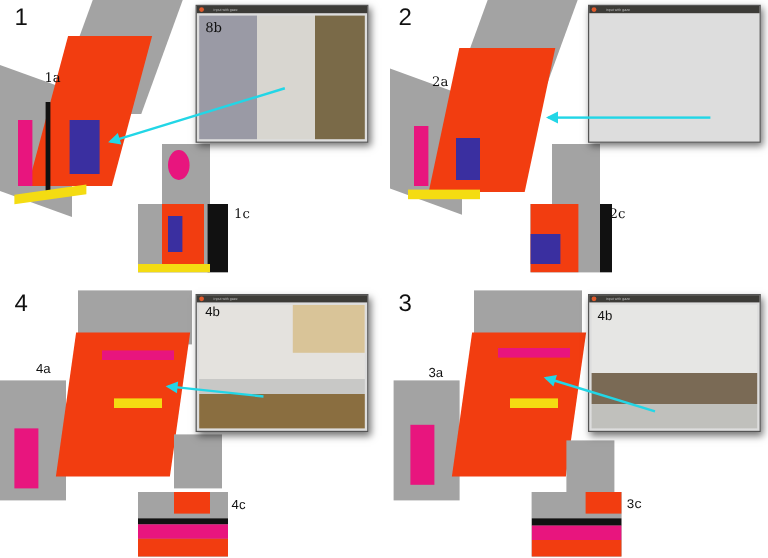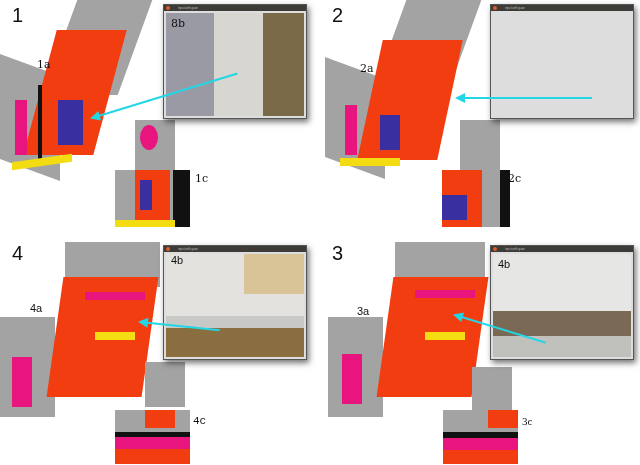--- a/index.html
+++ b/index.html
@@ -98,21 +98,21 @@
       <span class="lbl" style="left:5px;top:0;font-family:'Liberation Sans',sans-serif">4b</span>
     </div>
   </div>
   <div class="arrow" style="left:140px;top:89px;width:80px;transform:rotate(6deg)"></div>
   <div class="inset" style="left:115px;top:178px;width:75px;height:54px;background:#a3a3a3">
     <div class="r" style="position:absolute;left:30px;top:0;width:30px;height:18px"></div>
     <div class="k" style="position:absolute;left:0;top:22px;width:75px;height:5px"></div>
     <div class="m" style="position:absolute;left:0;top:27px;width:75px;height:12px"></div>
     <div class="r" style="position:absolute;left:0;top:39px;width:75px;height:15px"></div>
   </div>
-  <span class="lbl" style="left:193px;top:183px;font-family:Liberation Mono, monospace">4c</span>
+  <span class="lbl" style="left:193px;top:183px;font-family:Liberation Sans, sans-serif">4c</span>
 </div>
 
 <div class="panel p3">
   <div class="cloud g" style="left:8px;top:85px;width:55px;height:100px"></div>
   <div class="cloud g" style="left:75px;top:10px;width:90px;height:45px"></div>
   <div class="cloud r" style="left:65px;top:45px;width:95px;height:120px;transform:skewX(-8deg)"></div>
   <div class="cloud m" style="left:95px;top:58px;width:60px;height:8px"></div>
   <div class="cloud m" style="left:22px;top:122px;width:20px;height:50px"></div>
   <div class="cloud y" style="left:105px;top:100px;width:40px;height:8px"></div>
   <div class="cloud g" style="left:152px;top:135px;width:40px;height:45px"></div>
@@ -127,14 +127,14 @@
       <span class="lbl" style="left:5px;top:4px;font-family:'Liberation Sans',sans-serif">4b</span>
     </div>
   </div>
   <div class="arrow" style="left:135px;top:82px;width:95px;transform:rotate(17deg)"></div>
   <div class="inset" style="left:123px;top:178px;width:75px;height:54px;background:#a3a3a3">
     <div class="r" style="position:absolute;left:45px;top:0;width:30px;height:18px"></div>
     <div class="k" style="position:absolute;left:0;top:22px;width:75px;height:6px"></div>
     <div class="m" style="position:absolute;left:0;top:28px;width:75px;height:12px"></div>
     <div class="r" style="position:absolute;left:0;top:40px;width:75px;height:14px"></div>
   </div>
-  <span class="lbl" style="left:202px;top:183px;font-family:Liberation Serif, serif">3c</span>
+  <span class="lbl" style="left:202px;top:183px;font-family:Liberation Mono, monospace">3c</span>
 </div>
 
 </body></html>

